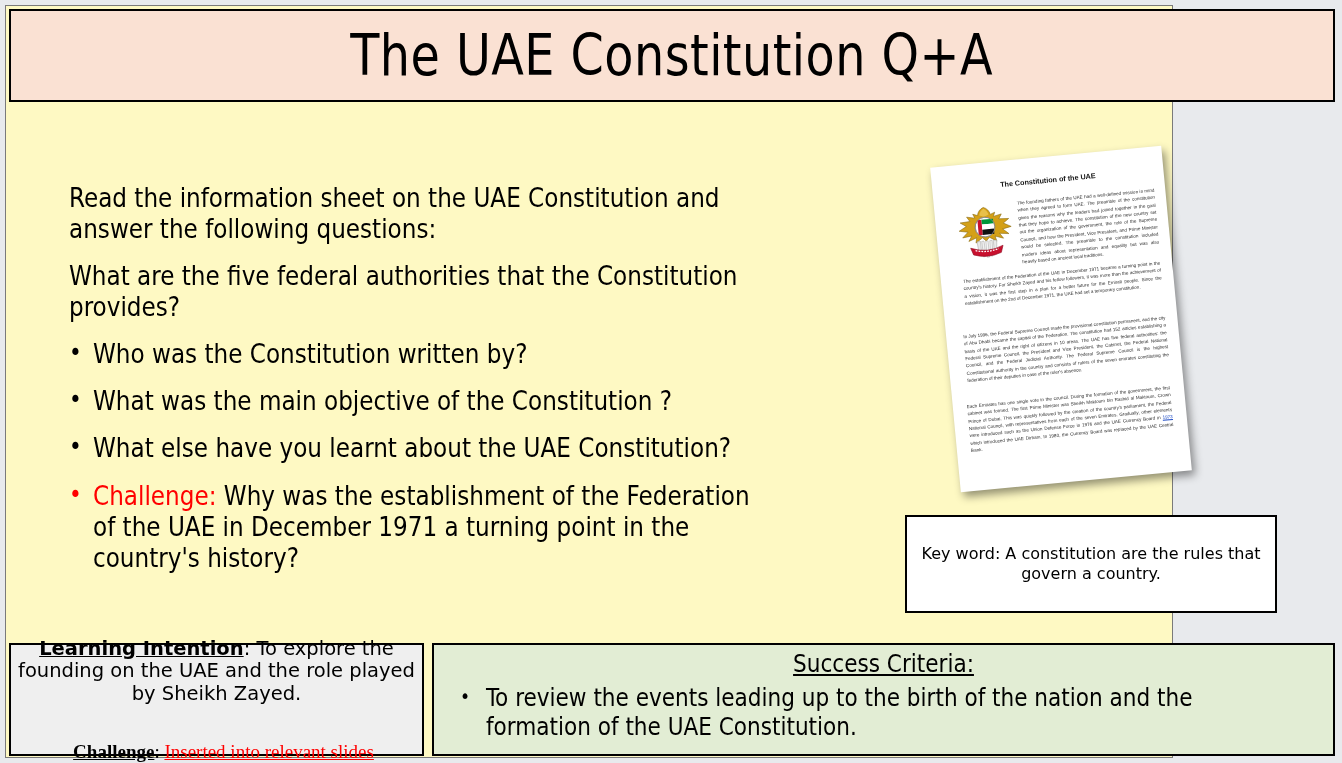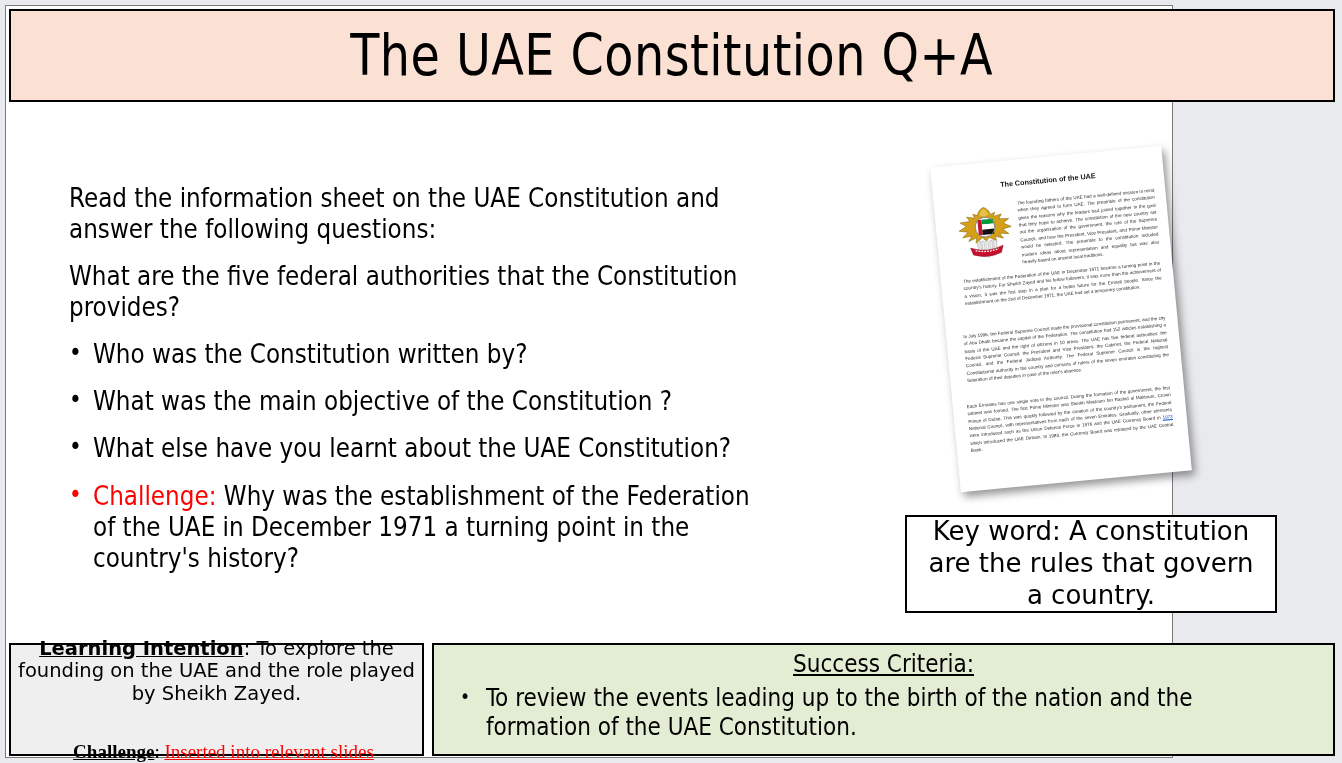--- a/index.html
+++ b/index.html
@@ -13,21 +13,21 @@
     overflow: hidden;
     font-family: "DejaVu Sans", sans-serif;
   }
 
   #slide {
     position: absolute;
     left: 5px;
     top: 5px;
     width: 1168px;
     height: 753px;
-    background: #ffffff;
+    background: #fef9c3;
     border: 1px solid #7a7a7a;
     box-sizing: border-box;
   }
 
   
   #title-bar {
     position: absolute;
     left: 3px;
     top: 3px;
     width: 1326px;
@@ -151,21 +151,21 @@
     border: 2px solid #000000;
     background: #ffffff;
     box-sizing: border-box;
     display: flex;
     align-items: center;
     justify-content: center;
     padding: 0 12px;
   }
   #keyword-text {
     font-family: "DejaVu Sans", sans-serif;
-    font-size: 26px;
+    font-size: 16px;
     line-height: 1.22;
     text-align: center;
     color: #000000;
   }
 
   
   #footer-left {
     position: absolute;
     left: 3px;
     top: 637px;

